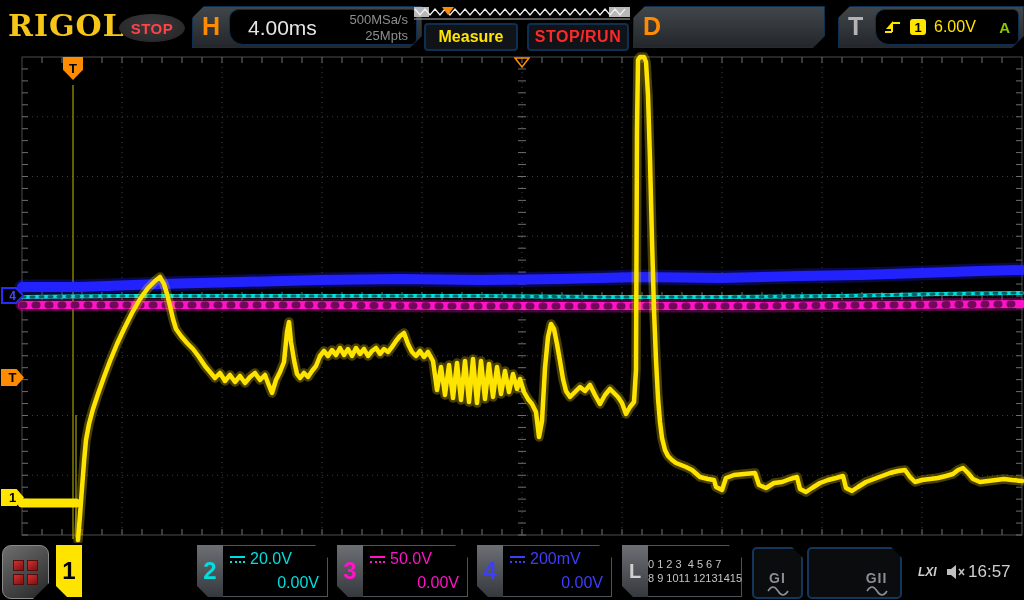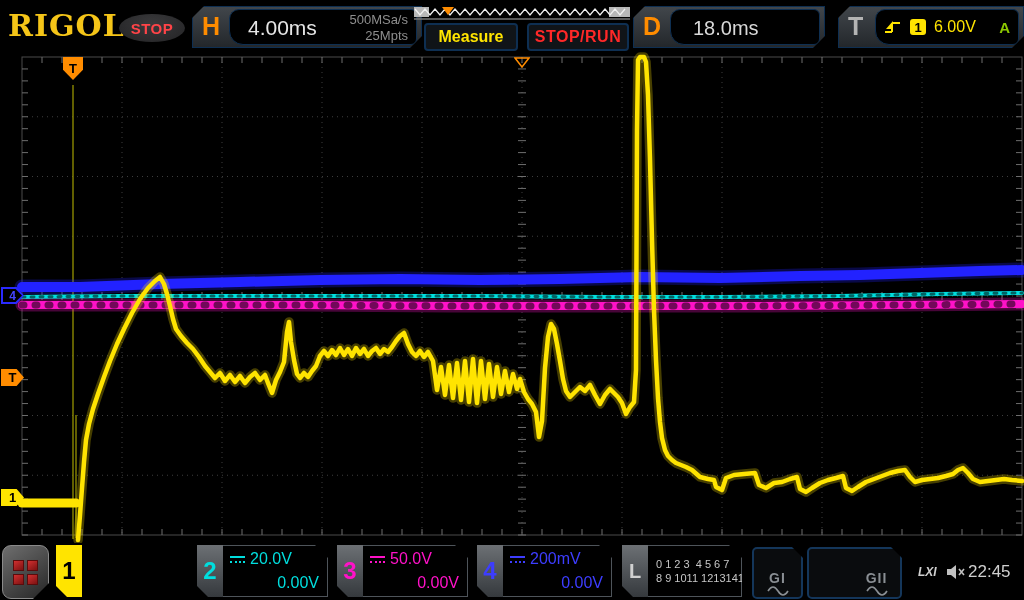--- a/index.html
+++ b/index.html
@@ -67,21 +67,21 @@
   .line2{position:absolute;right:8px;bottom:4px;font-size:16px;}
   .c-y{color:#ffe400;} .c-c{color:#00dede;} .c-m{color:#ff12c8;} .c-b{color:#3d3dff;}
   .dc-icon{display:inline-block;width:15px;}
   .dc-icon i{display:block;border-top:2px solid currentColor;margin-bottom:3px;}
   .dc-icon i+i{border-top:2px dotted currentColor;margin-bottom:0;}
   #ch1{left:56px;width:133px;} #ch2{left:197px;width:131px;}
   #ch3{left:337px;width:131px;} #ch4{left:477px;width:135px;}
   #logic{left:622px;width:120px;}
   #logic .tab{font-size:20px;color:#d0d0d0;}
   #logic .rows{position:absolute;inset:0;display:flex;flex-direction:column;justify-content:center;
-    padding-left:8px;gap:2px;color:#c6c6c6;font-size:11px;white-space:pre;}
+    gap:2px;color:#c6c6c6;font-size:11px;white-space:pre;}
   .genblock{position:absolute;top:4px;width:47px;height:48px;background:#0a0c0e;
     border:2px solid #14365a;border-radius:5px;
     clip-path:polygon(0 0,calc(100% - 11px) 0,100% 11px,100% 100%,0 100%);
     display:flex;flex-direction:column;align-items:center;justify-content:center;color:#8a8f94;}
   .genblock .glabel{font-size:14px;font-weight:bold;letter-spacing:1px;margin-top:20px;}
   #gi{left:752px;} #gii{left:807px;padding-left:44px;}
   .statusr{position:absolute;top:0;height:57px;display:flex;align-items:center;color:#cfcfcf;}
   #lxi{left:918px;font-style:italic;font-weight:bold;font-size:12px;}
   #mute{left:946px;} #clock{left:968px;font-size:17px;}
 </style>
@@ -425,23 +425,20 @@
     <rect x="196" y="3" width="21" height="10" fill="#b8b8b8"></rect>
     <polyline id="ruler-zigzag" fill="none" stroke="#f0f0f0" stroke-width="1.3" points="2,5 7,11 12,5 17,11 22,5 27,11 32,5 37,11 42,5 47,11 52,5 57,11 62,5 67,11 72,5 77,11 82,5 87,11 92,5 97,11 102,5 107,11 112,5 117,11 122,5 127,11 132,5 137,11 142,5 147,11 152,5 157,11 162,5 167,11 172,5 177,11 182,5 187,11 192,5 197,11 202,5 207,11 212,5"></polyline>
     <polygon points="29,3 41,3 35,11" fill="#ff8c00"></polygon>
   </svg>
 
   <div class="topbtn" id="measure-btn">Measure</div>
   <div class="topbtn" id="stoprun-btn">STOP/RUN</div>
 
   <div class="hdrblock" id="d-block">
     <span class="blk-label orange">D</span>
-    <div class="blk-screen">
-      <span class="tscale">18.0ms</span>
-    </div>
   </div>
 
   <div class="hdrblock" id="t-block">
     <span class="blk-label graylab">T</span>
     <div class="blk-screen">
       <svg width="18" height="17">
         <path d="M16,4 H8 M8,4 V13 M1,13 H8" stroke="#ffe400" stroke-width="2" fill="none"></path>
         <polygon points="9,2 9,10 2,10" fill="#ffe400"></polygon>
       </svg>
       <span class="trig-badge">1</span>
@@ -530,16 +527,16 @@
         </svg>
   </div>
 
   <div class="statusr" id="lxi">LXI</div>
   <div class="statusr" id="mute">
     <svg width="20" height="16">
           <polygon points="1,5 5,5 10,1 10,15 5,11 1,11" fill="#c0c0c0"></polygon>
       <path d="M13,5 L18,11 M18,5 L13,11" stroke="#c0c0c0" stroke-width="1.6"></path>
         </svg>
   </div>
-  <div class="statusr" id="clock">22:45</div>
+  <div class="statusr" id="clock">16:57</div>
 </div>
 
 </div>
 
 </body></html>

